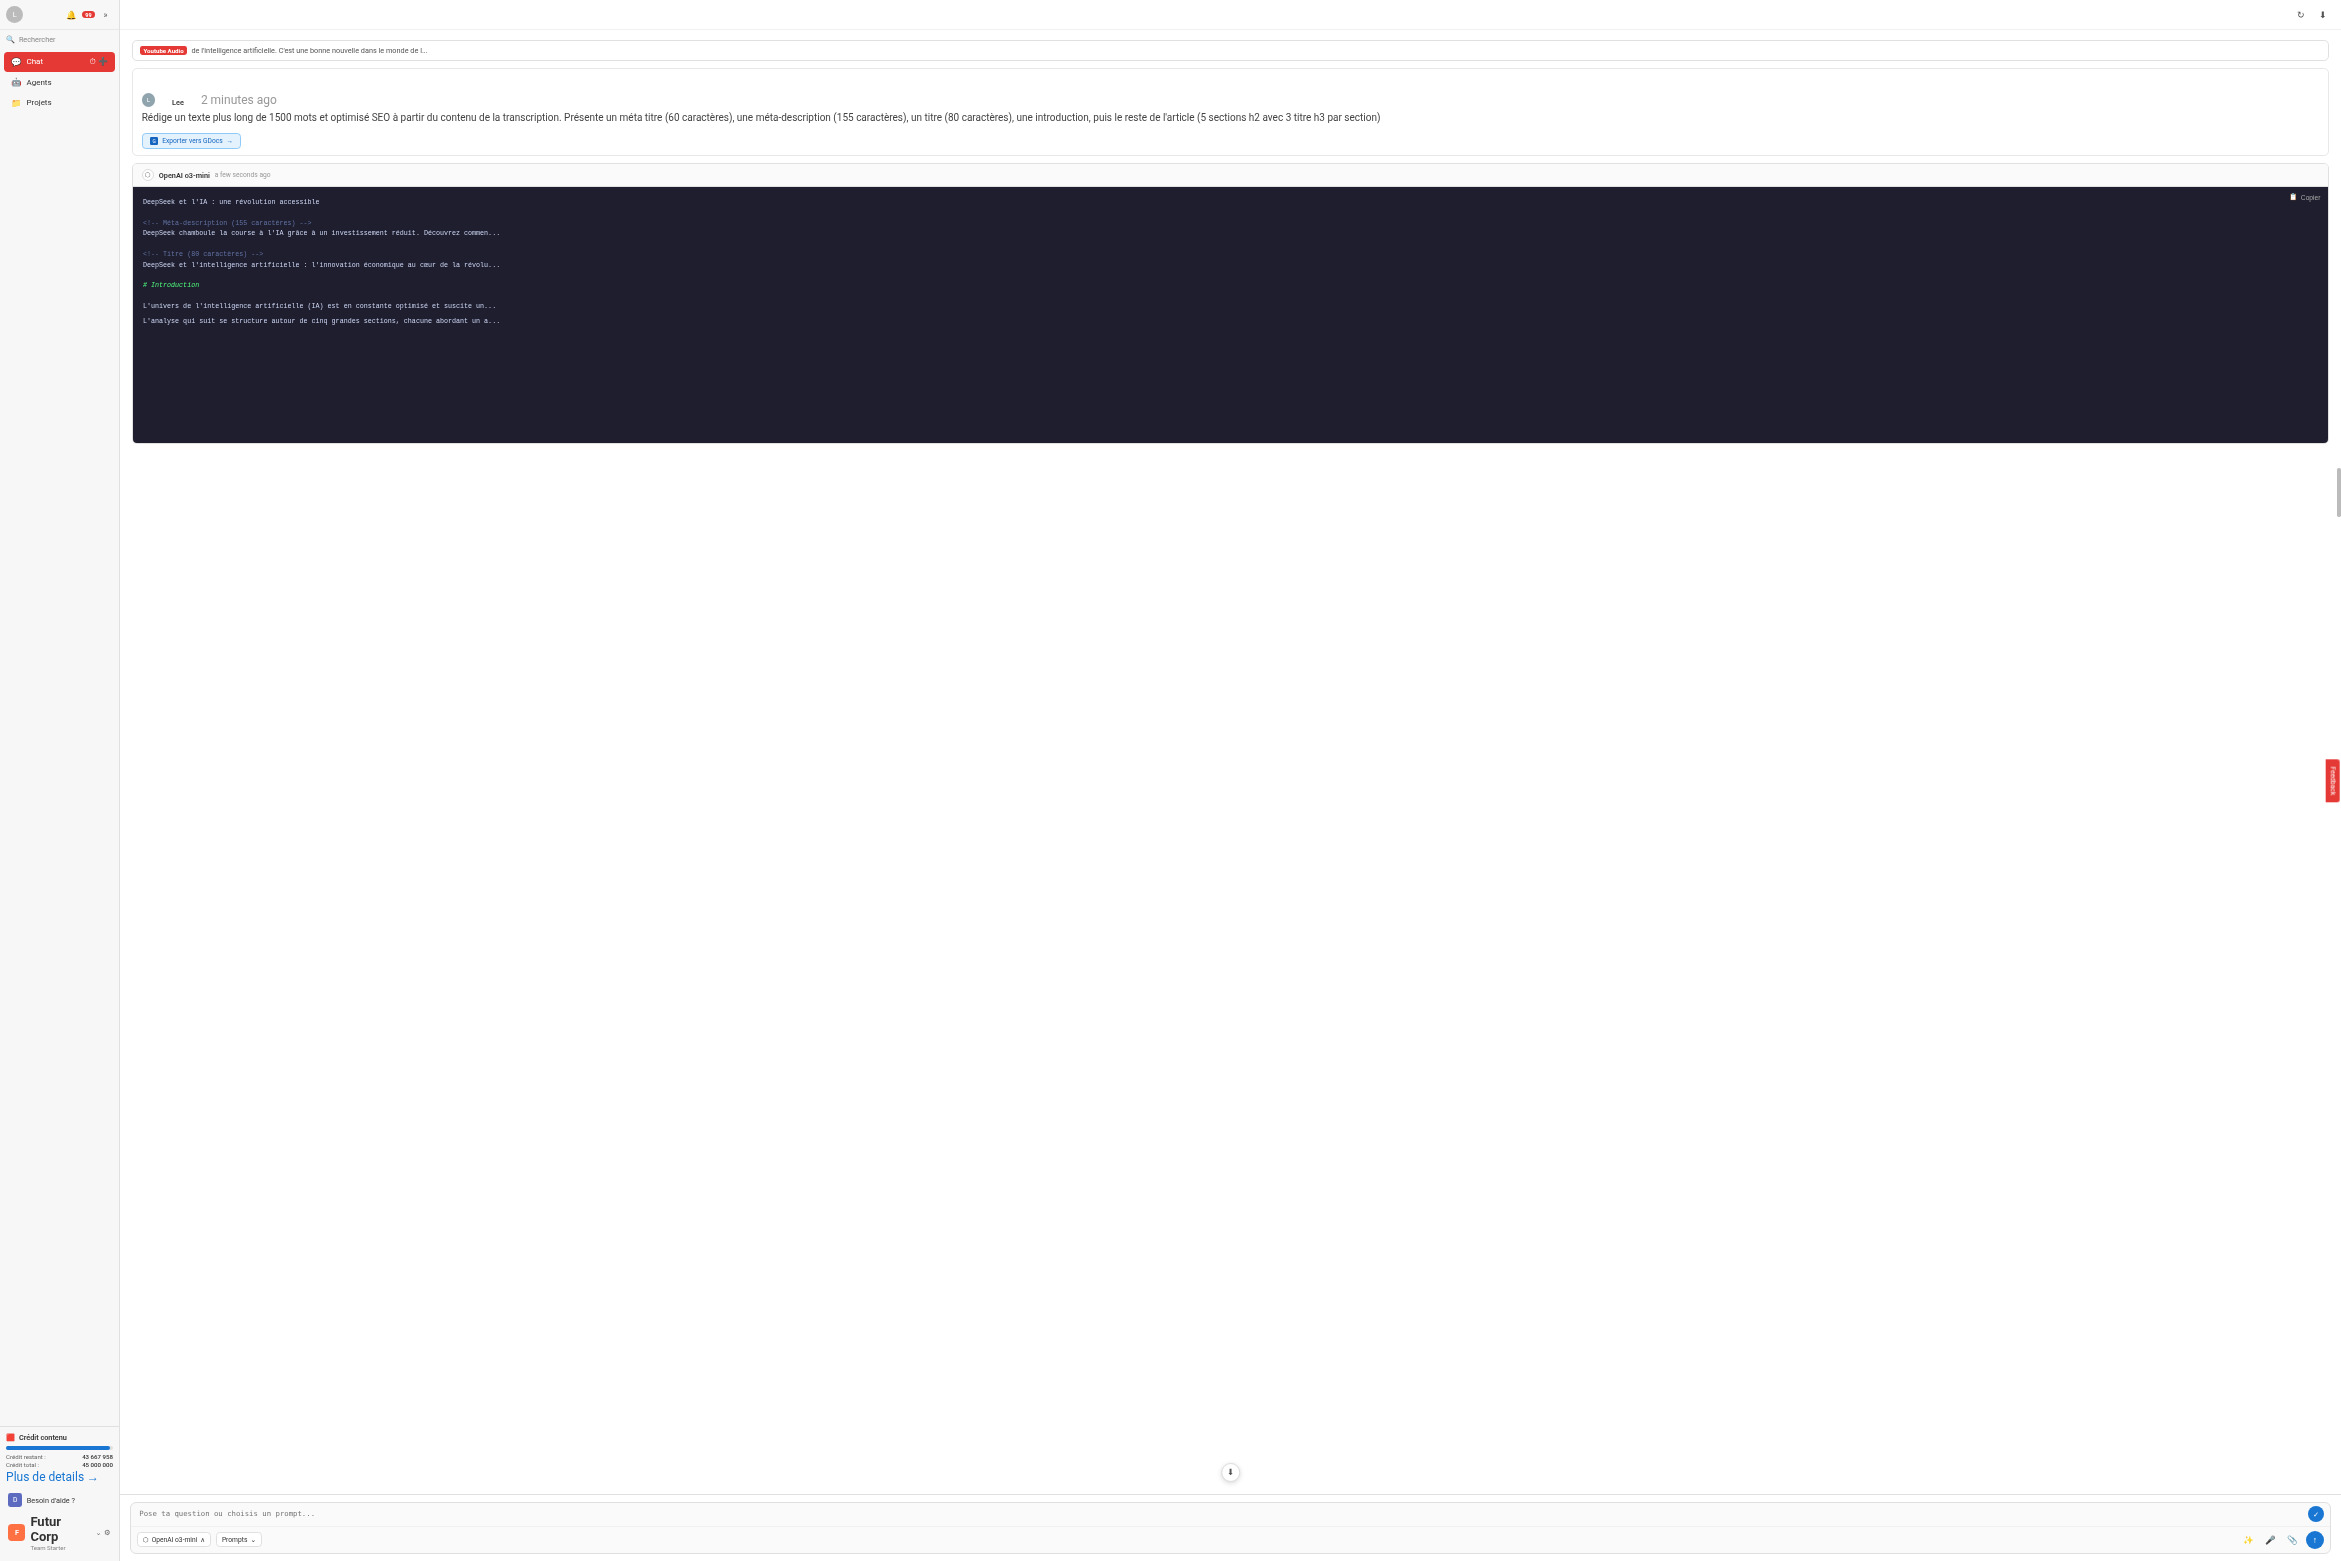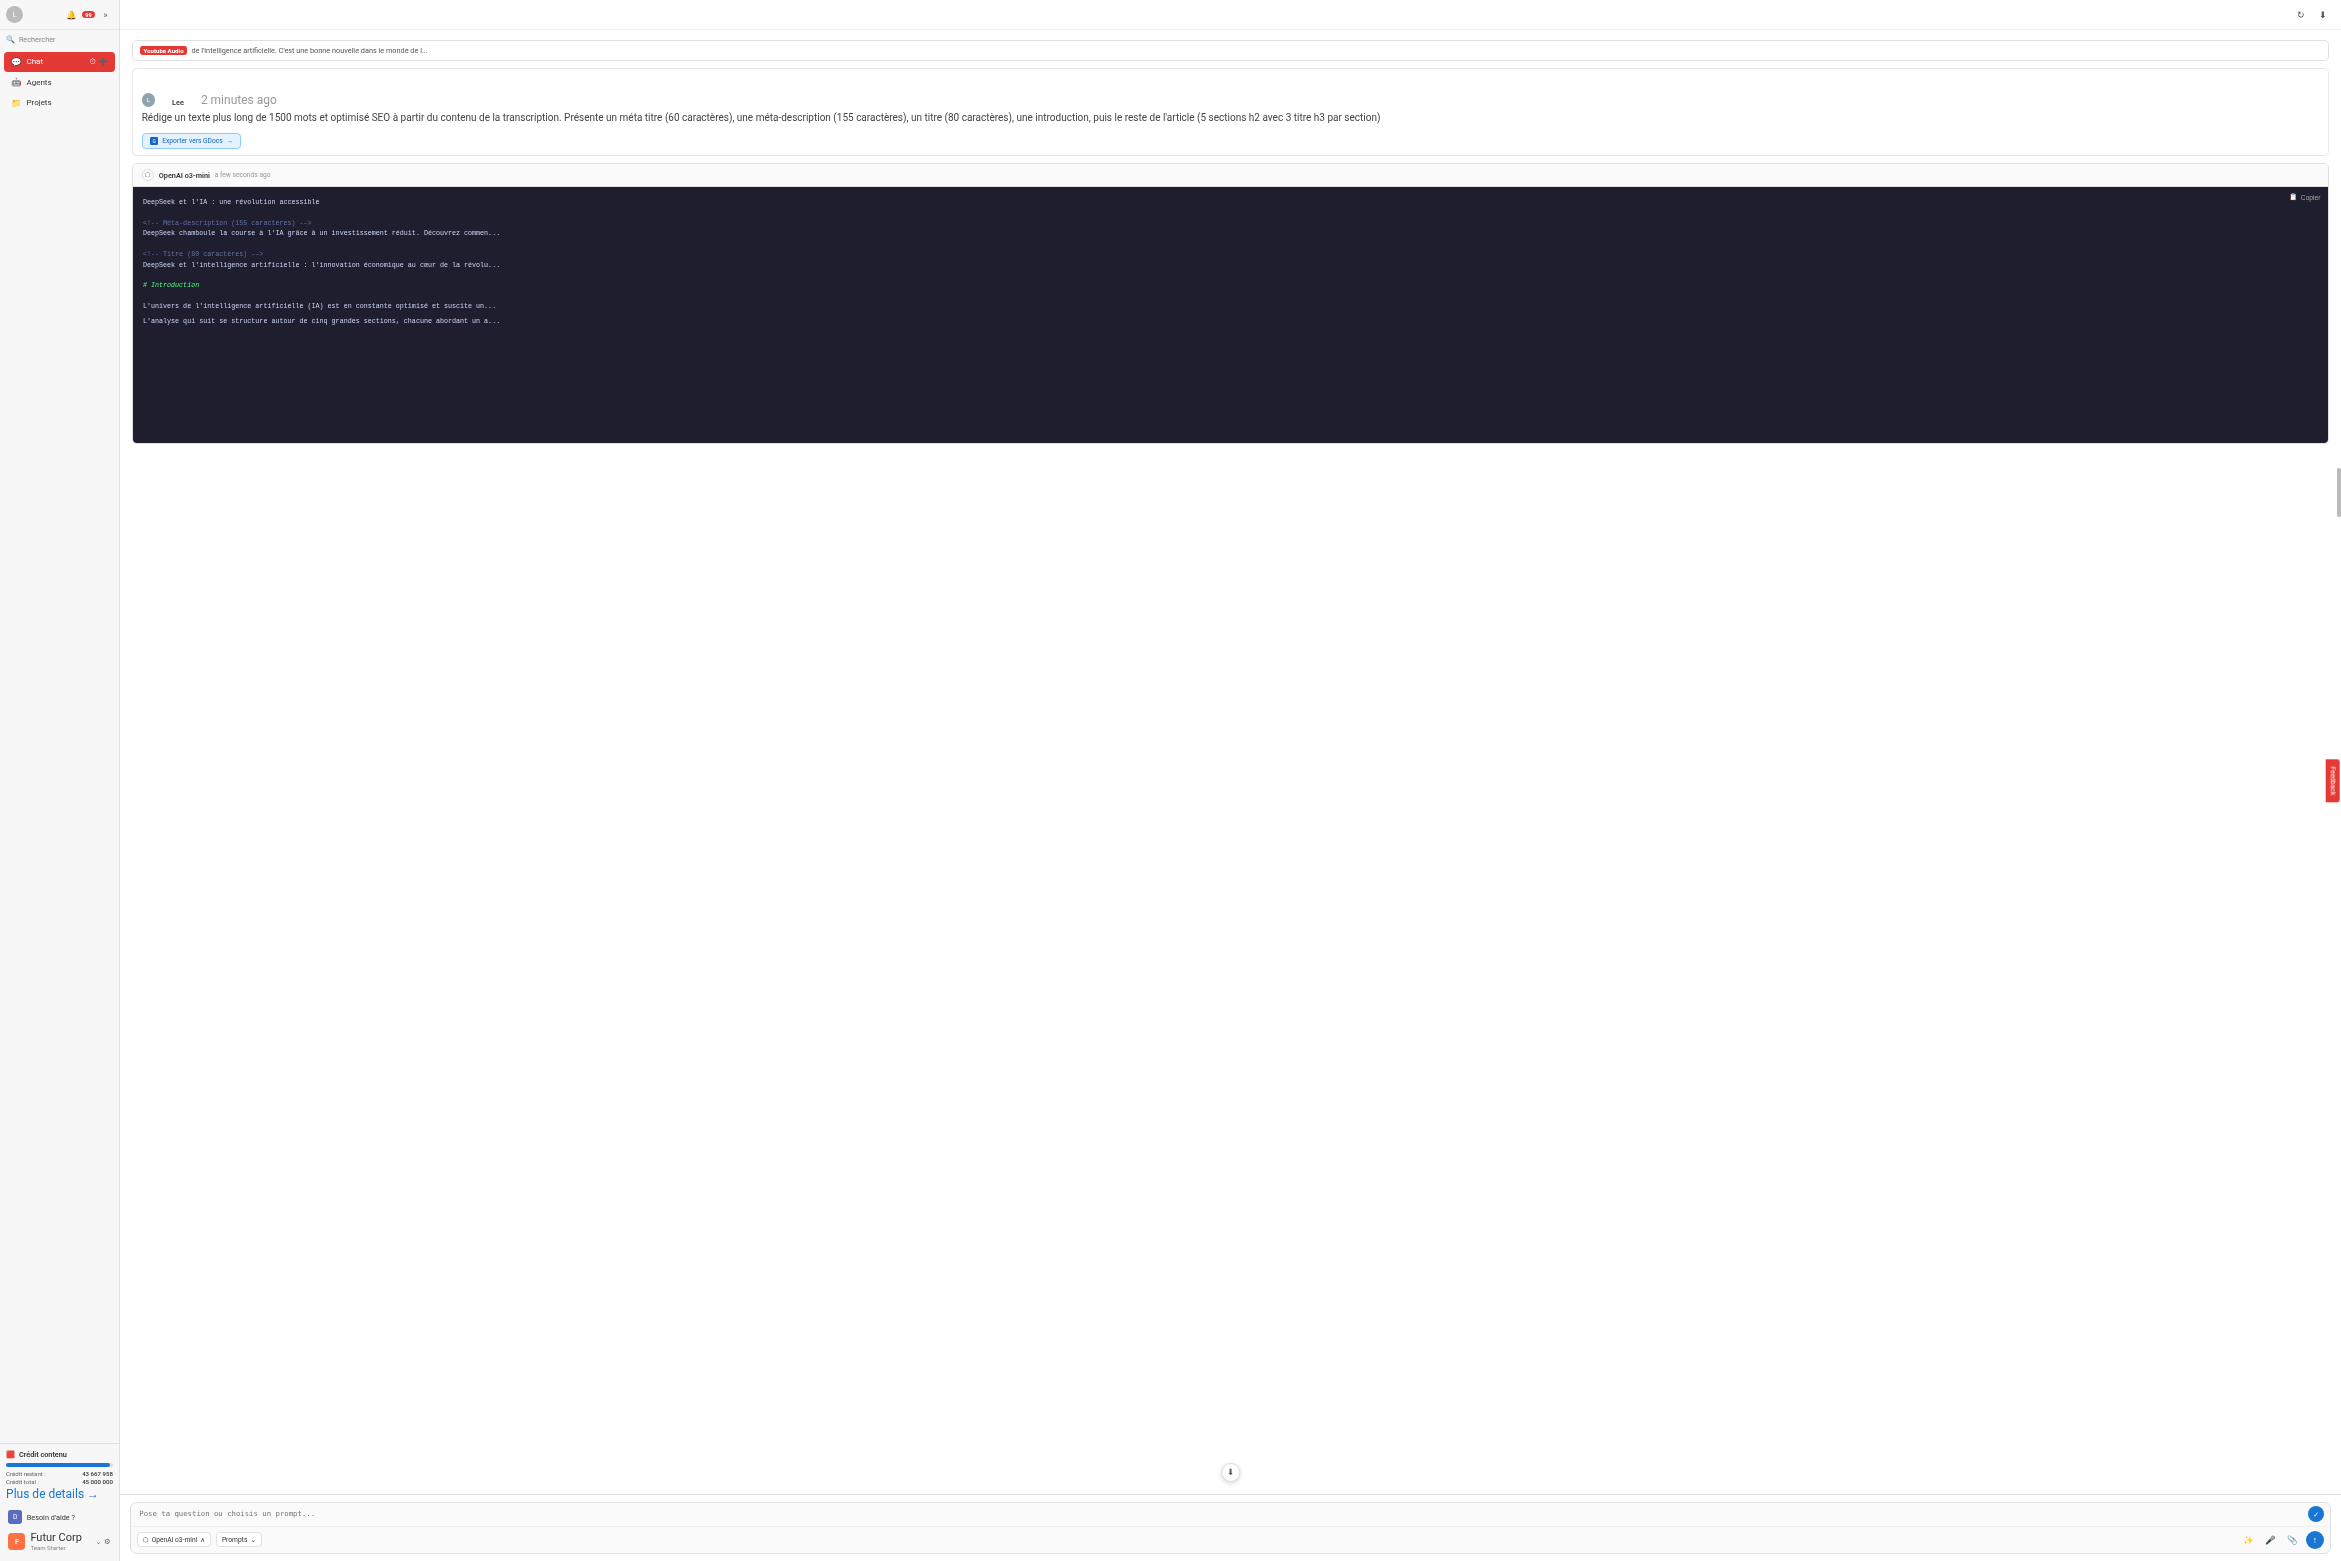--- a/index.html
+++ b/index.html
@@ -189,21 +189,21 @@
       background: #ff7043;
       border-radius: 3.7px;
       display: flex;
       align-items: center;
       justify-content: center;
       color: white;
       font-size: 7.3px;
       font-weight: bold;
     }
     .workspace-info { flex: 1; }
-    .workspace-name { font-size: 11px; font-weight: 400; color: #333; }
+    .workspace-name { font-size: 13px; font-weight: 700; color: #333; }
     .workspace-plan { font-size: 6.1px; color: #888; }
     .workspace-icons { display: flex; gap: 2.4px; }
 
     
     .main {
       flex: 1;
       display: flex;
       flex-direction: column;
       height: 100vh;
       background: #fff;

